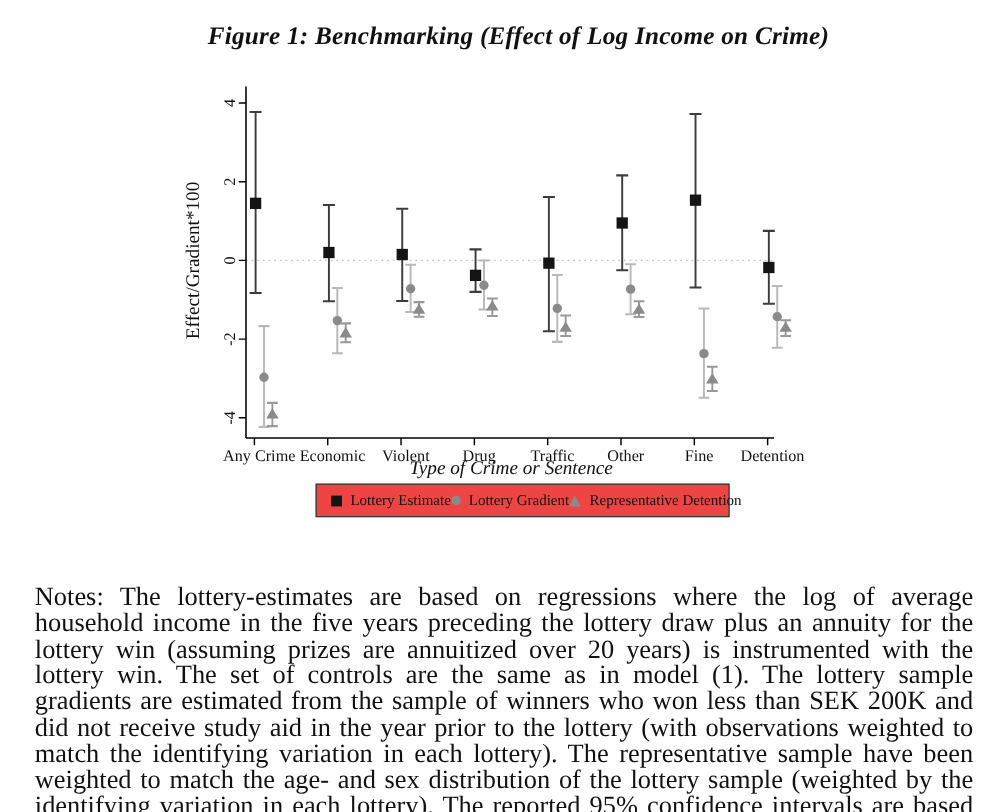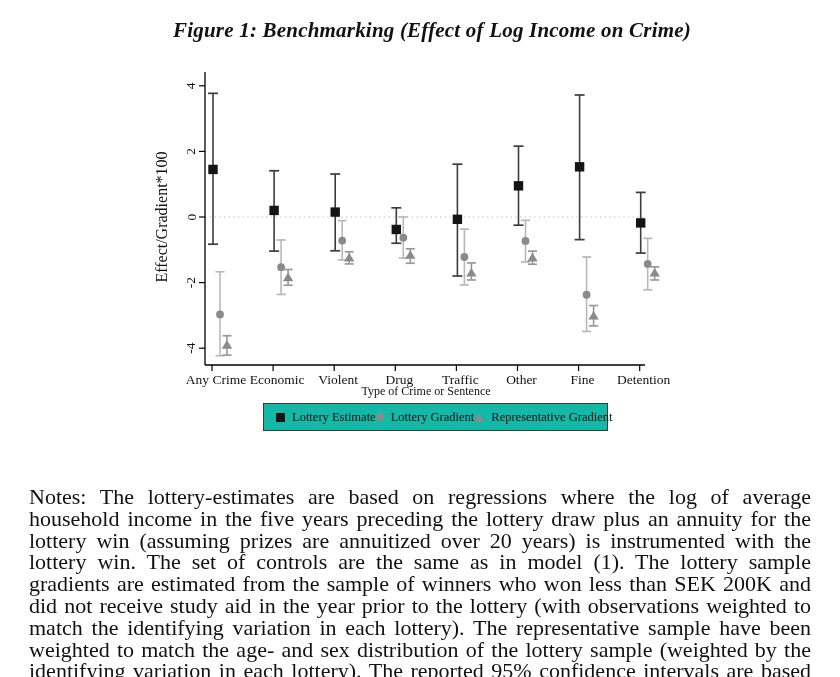--- a/index.html
+++ b/index.html
@@ -5,23 +5,23 @@
   html,body{margin:0;padding:0;background:#ffffff;}
   .page{position:relative;width:840px;height:677px;background:#ffffff;overflow:hidden;
         font-family:"Liberation Serif",serif;color:#111;}
   .fig-title{position:absolute;top:18px;left:12px;width:840px;text-align:center;
         font-size:21px;font-weight:bold;letter-spacing:0.2px;font-style:italic;}
   .chart-wrap{position:absolute;left:140px;top:58px;width:575px;height:350px;}
   .chart-wrap svg{position:absolute;left:0;top:0;}
   .ylab{position:absolute;left:22px;top:159px;transform:translate(-50%,-50%) rotate(-90deg);
         white-space:nowrap;font-size:16px;}
   .xlab{position:absolute;left:286px;top:333px;transform:translate(-50%,-50%);
-        white-space:nowrap;font-size:12px;}
+        white-space:nowrap;font-size:16px;font-style:italic;}
   .legend{position:absolute;left:263px;top:403px;width:345px;height:28px;
-        border:1.4px solid #3a3a3a;background:#14b8a6;display:flex;align-items:center;
+        border:1.4px solid #3a3a3a;background:#ef4444;display:flex;align-items:center;
         justify-content:space-between;padding:0 12px;box-sizing:border-box;}
   .lg-item{display:flex;align-items:center;gap:7px;font-size:12.5px;white-space:nowrap;}
   .lg-sq{width:9px;height:9px;background:#141414;flex:none;}
   .lg-ci{width:8px;height:8px;border-radius:50%;background:#8a8a8a;flex:none;}
   .lg-tr{width:0;height:0;border-left:5px solid transparent;border-right:5px solid transparent;
         border-bottom:9px solid #8a8a8a;flex:none;}
   .notes{position:absolute;left:29px;top:464px;width:782px;text-align:justify;
         font-size:22px;line-height:21.8px;}
 </style>
 </head>
@@ -167,19 +167,19 @@
     <div class="lg-item">
       <span class="lg-sq" id="lg-sq" style="background: rgb(20, 20, 20);"></span>
       <span>Lottery Estimate</span>
     </div>
     <div class="lg-item">
       <span class="lg-ci" id="lg-ci" style="background: rgb(138, 138, 138);"></span>
       <span>Lottery Gradient</span>
     </div>
     <div class="lg-item">
       <span class="lg-tr" id="lg-tr" style="border-bottom-color: rgb(138, 138, 138);"></span>
-      <span>Representative Gradient</span>
+      <span>Representative Detention</span>
     </div>
   </div>
 
   <p class="notes">Notes: The lottery-estimates are based on regressions where the log of average household income in the five years preceding the lottery draw plus an annuity for the lottery win (assuming prizes are annuitized over 20 years) is instrumented with the lottery win. The set of controls are the same as in model (1). The lottery sample gradients are estimated from the sample of winners who won less than SEK 200K and did not receive study aid in the year prior to the lottery (with observations weighted to match the identifying variation in each lottery). The representative sample have been weighted to match the age- and sex distribution of the lottery sample (weighted by the identifying variation in each lottery). The reported 95% confidence intervals are based on standard errors which are the maximum of standard errors which are unadjusted, heteroskedasticity-robust and clustered at the level of the player.</p>
 
 </div>
 
 </body></html>

